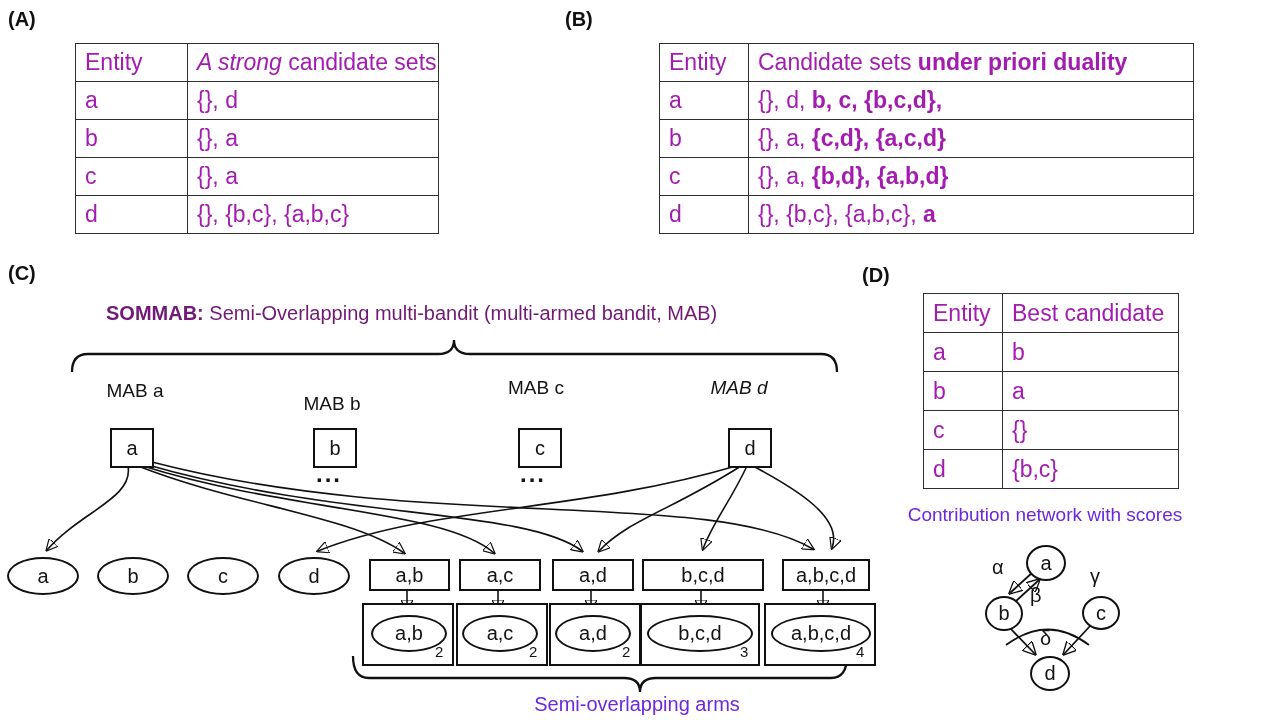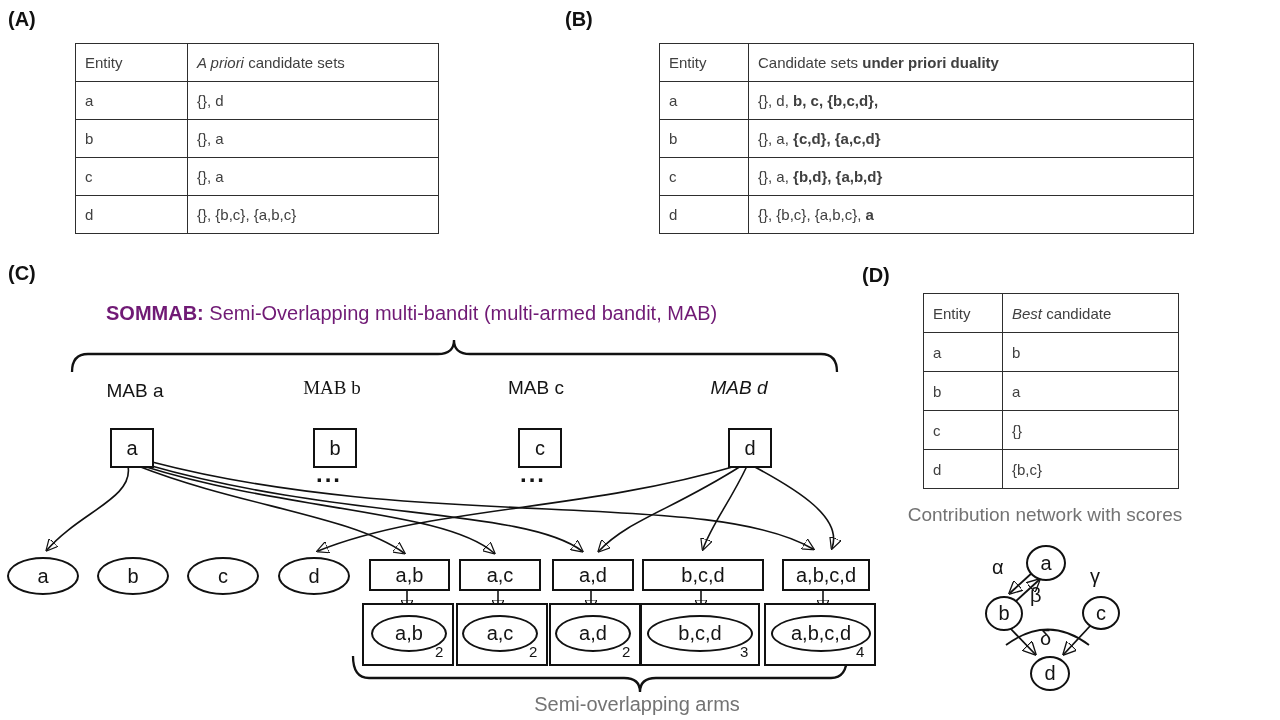--- a/index.html
+++ b/index.html
@@ -1,35 +1,35 @@
 <!DOCTYPE html>
 <html><head>
 <meta charset="utf-8">
 <style>
   html,body{margin:0;padding:0;background:#ffffff;}
   body{width:1280px;height:720px;position:relative;overflow:hidden;
        font-family:"Liberation Sans",sans-serif;color:#111;}
   .panel-label{position:absolute;font-size:20px;font-weight:700;color:#111;}
   
   table.tbl{position:absolute;border-collapse:collapse;table-layout:fixed;background:#fff;}
-  table.tbl td{border:1.7px solid #2e2e2e;font-size:15px;color:#404040;
+  table.tbl td{border:1.7px solid #2e2e2e;font-size:23px;color:#a21caf;
                padding:0 6px 0 9px;vertical-align:middle;overflow:hidden;white-space:nowrap;}
   
   .titleline{position:absolute;font-size:20px;white-space:nowrap;color:#701a75;}
   .mab-label{position:absolute;width:90px;text-align:center;font-size:19px;color:#141414;}
   .ebox{position:absolute;border:2px solid #111;background:#fff;display:flex;
         align-items:center;justify-content:center;font-size:20px;color:#141414;}
   .ellipse{position:absolute;border:2px solid #111;border-radius:50%;background:#fff;
            display:flex;align-items:center;justify-content:center;font-size:20px;color:#141414;}
   .armbox{position:absolute;border:2px solid #111;background:#fff;display:flex;
           align-items:center;justify-content:center;font-size:20px;color:#141414;}
   .bigbox{position:absolute;border:2.4px solid #111;background:#fff;}
   .cnt{position:absolute;font-size:15px;color:#141414;}
   .dots{position:absolute;font-size:24px;font-weight:600;letter-spacing:2px;color:#141414;}
-  .caption{position:absolute;text-align:center;font-size:20px;color:#737373;}
+  .caption{position:absolute;text-align:center;font-size:20px;color:#6d28d9;}
   
   .node{position:absolute;border:2px solid #111;border-radius:50%;background:#fff;
         display:flex;align-items:center;justify-content:center;font-size:20px;color:#141414;}
   .greek{position:absolute;font-size:20px;color:#141414;}
   svg.overlay{position:absolute;left:0;top:0;pointer-events:none;}
   svg.overlay path{fill:none;stroke:#111;}
 </style>
 </head>
 <body>
 
@@ -74,21 +74,21 @@
 <div class="panel-label" style="left:862px;top:264px;">(D)</div>
 
 <table class="tbl" style="left:75px;top:43px;width:363px;">
   <colgroup>
       <col style="width:112px">
       <col style="width:251px">
     </colgroup>
   <tbody>
       <tr style="height:38px">
     <td>Entity</td>
-    <td><span style="font-style: italic;">A priori</span><span> candidate sets</span></td>
+    <td><span style="font-style: italic;">A strong</span><span> candidate sets</span></td>
   </tr>
   <tr style="height:38px">
     <td>a</td>
     <td><span>{}, d</span></td>
   </tr>
   <tr style="height:38px">
     <td>b</td>
     <td><span>{}, a</span></td>
   </tr>
   <tr style="height:38px">
@@ -132,21 +132,21 @@
   </table>
 
 <table class="tbl" style="left:923px;top:293px;width:255px;">
   <colgroup>
       <col style="width:79px">
       <col style="width:176px">
     </colgroup>
   <tbody>
       <tr style="height:39px">
     <td>Entity</td>
-    <td><span style="font-style: italic;">Best</span><span> candidate</span></td>
+    <td><span style="">Best</span><span> candidate</span></td>
   </tr>
   <tr style="height:39px">
     <td>a</td>
     <td><span>b</span></td>
   </tr>
   <tr style="height:39px">
     <td>b</td>
     <td><span>a</span></td>
   </tr>
   <tr style="height:39px">
@@ -156,21 +156,21 @@
   <tr style="height:39px">
     <td>d</td>
     <td><span>{b,c}</span></td>
   </tr>
 </tbody>
   </table>
 
 <div class="titleline" style="left:106px;top:302px;"><span style="font-weight: 700;">SOMMAB:</span><span> Semi-Overlapping multi-bandit (multi-armed bandit, MAB)</span></div>
 
 <div class="mab-label" style="left:90px;top:380px;">MAB a</div>
-<div class="mab-label" style="left:287px;top:377px;font-family:Liberation Serif, serif;">MAB b</div>
+<div class="mab-label" style="left:287px;top:393px;">MAB b</div>
 <div class="mab-label" style="left:491px;top:377px;">MAB c</div>
 <div class="mab-label" style="left:694px;top:377px;font-style:italic;">MAB d</div>
 
 <div class="ebox" style="left:110px;top:428px;width:40px;height:36px;">a</div>
 <div class="ebox" style="left:313px;top:428px;width:40px;height:36px;">b</div>
 <div class="ebox" style="left:518px;top:428px;width:40px;height:36px;">c</div>
 <div class="ebox" style="left:728px;top:428px;width:40px;height:36px;">d</div>
 
 <div class="dots" style="left:316px;top:460px;">...</div>
 <div class="dots" style="left:520px;top:460px;">...</div>

